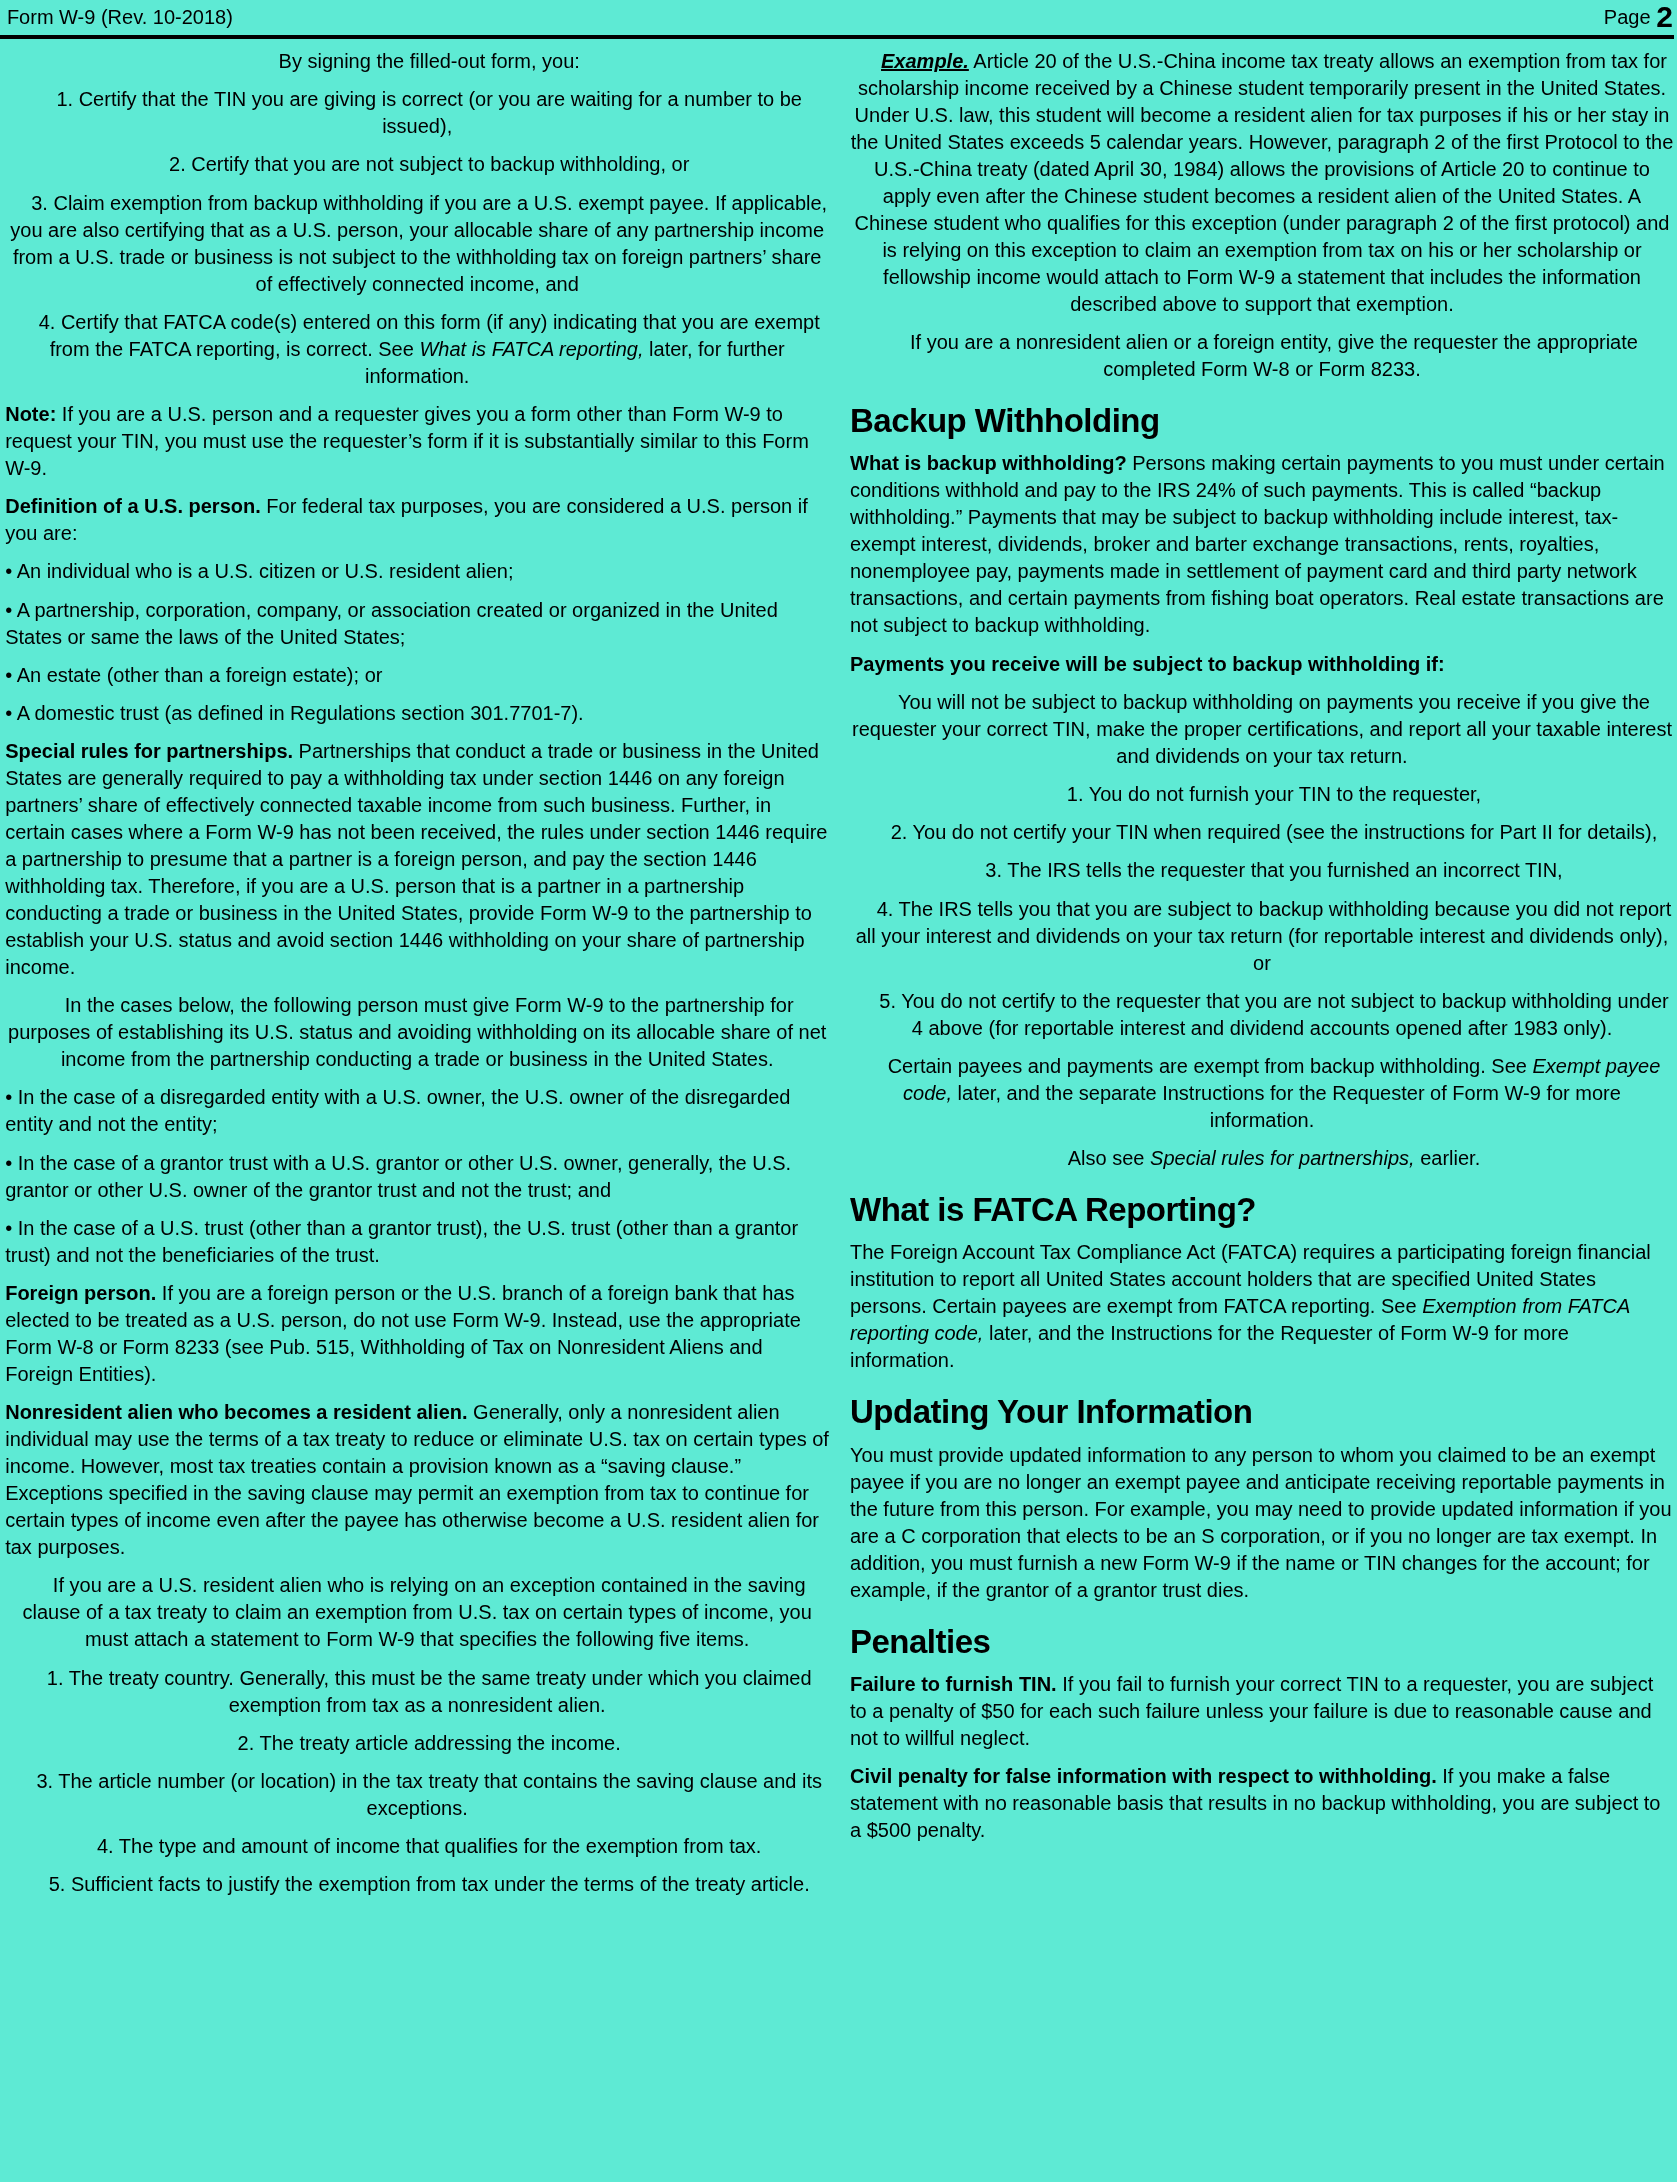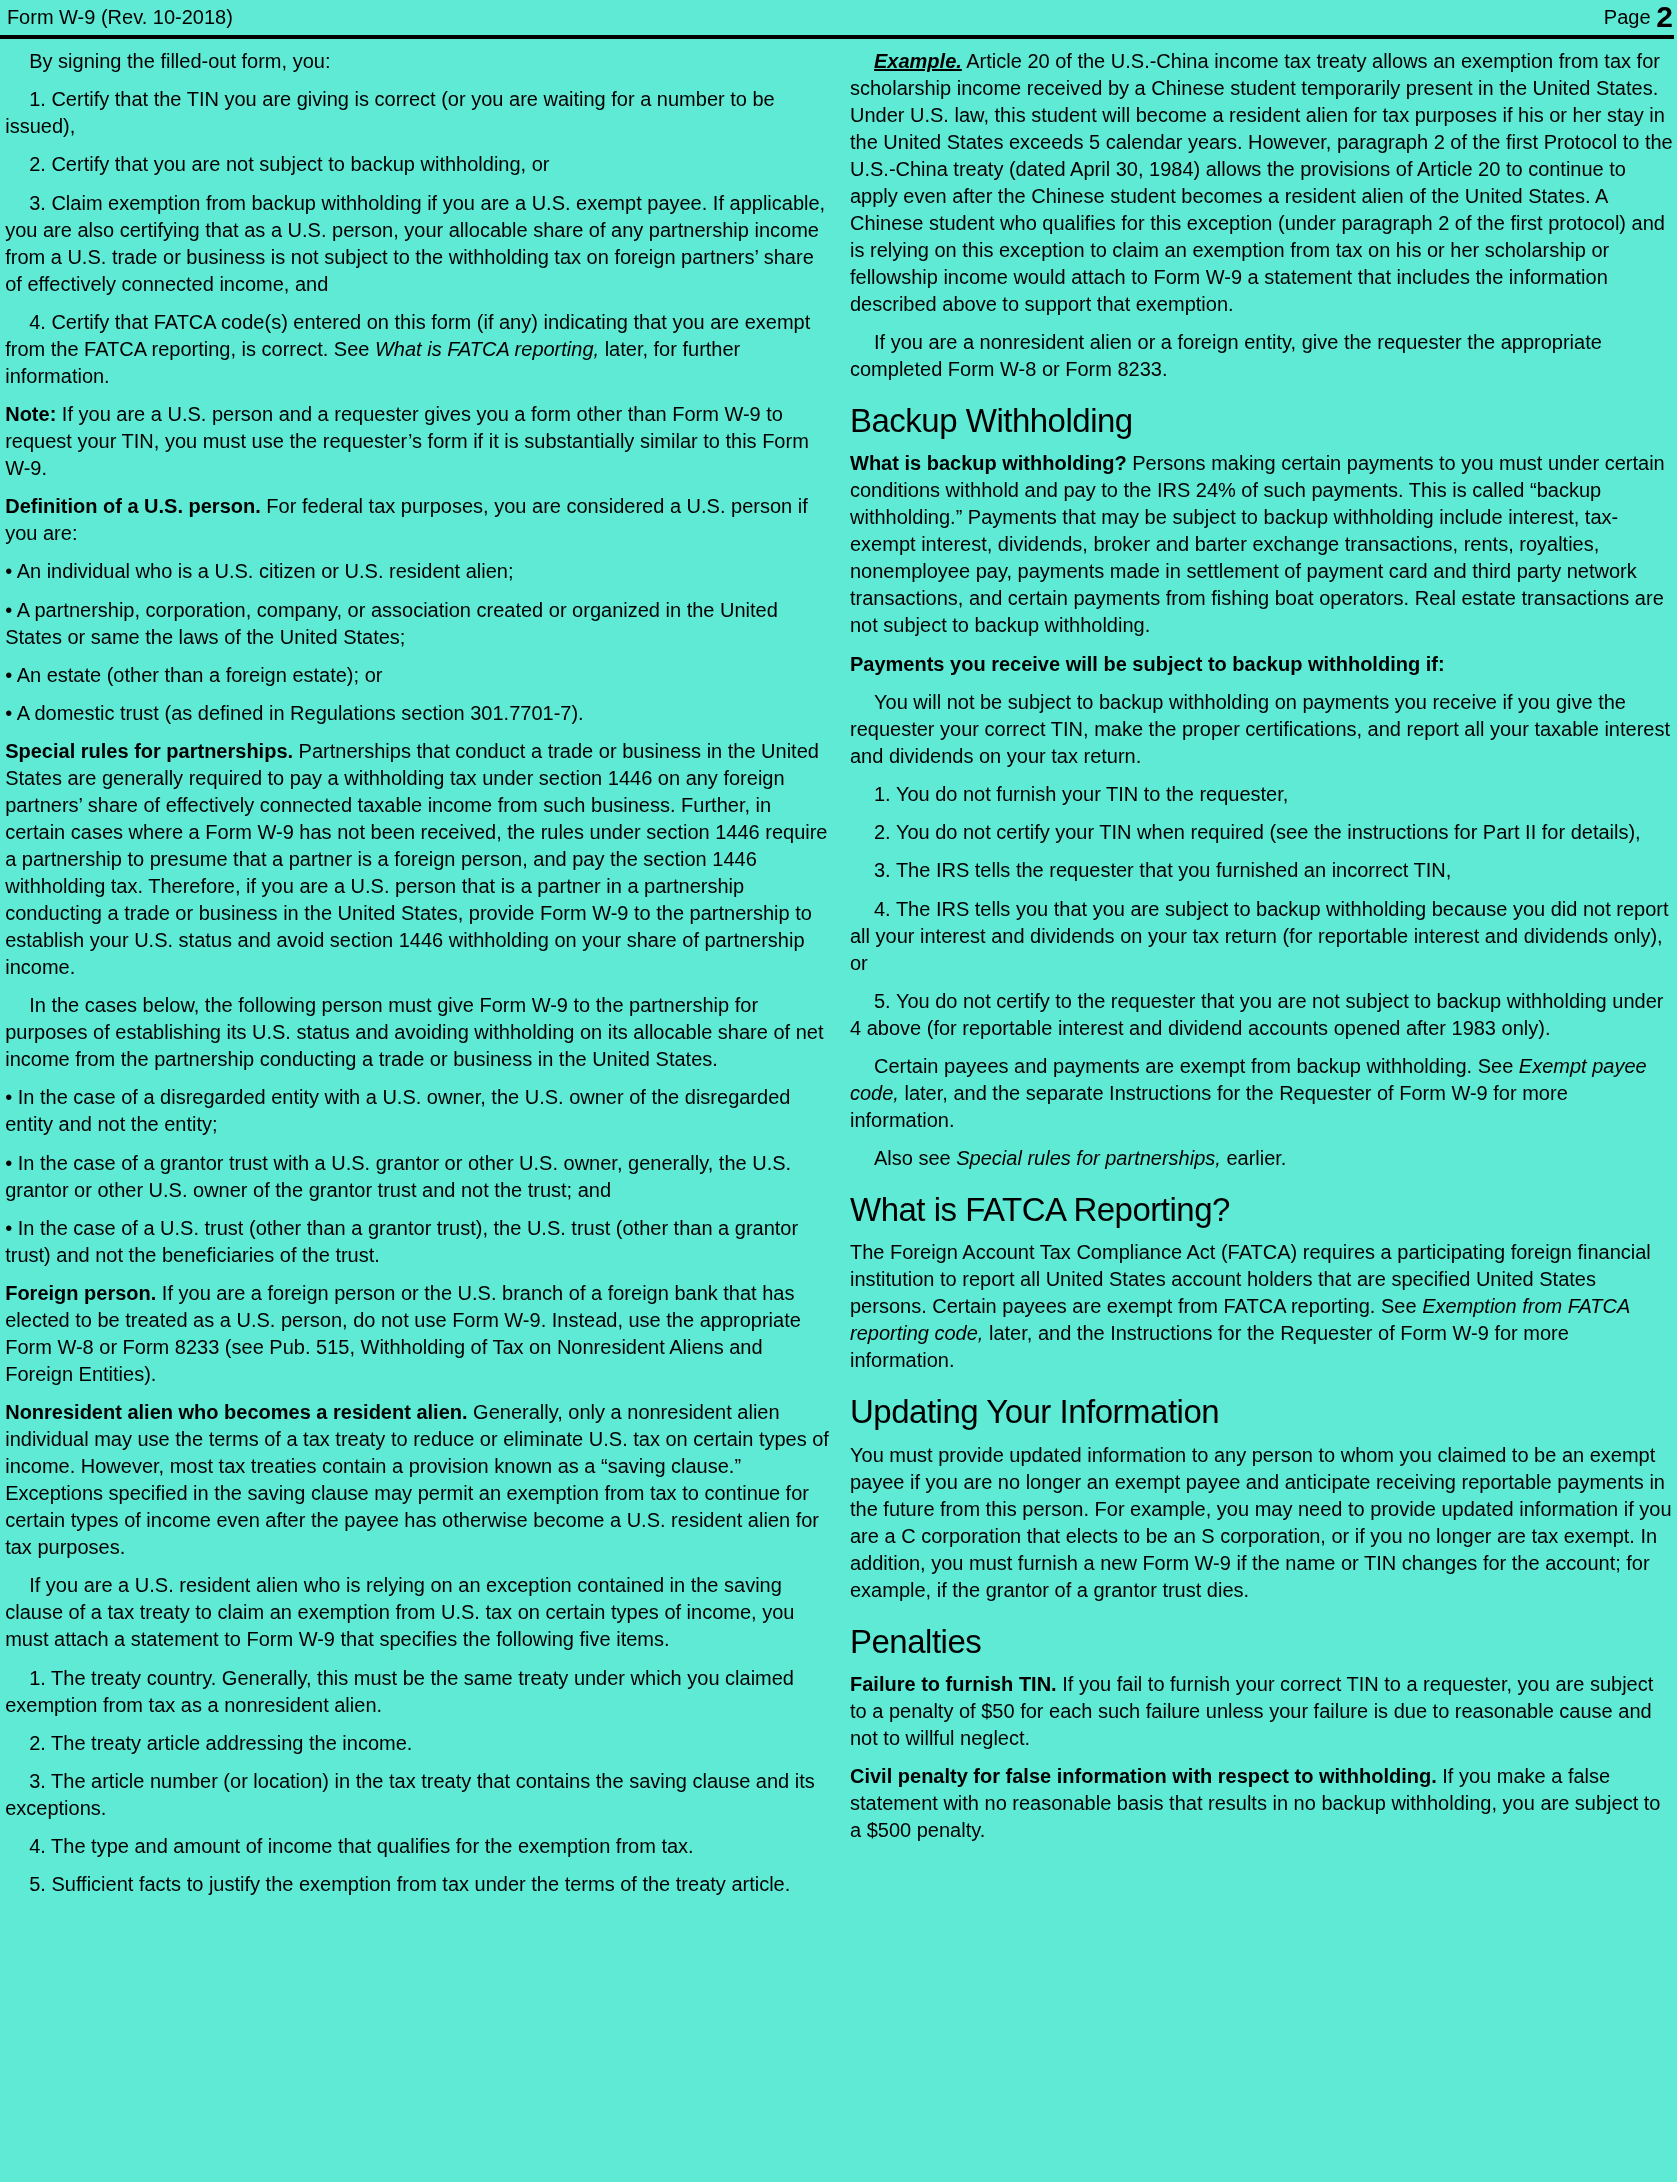--- a/index.html
+++ b/index.html
@@ -7,24 +7,24 @@
   body { background:#ffffff; color:#000000; font-family:"Liberation Sans","DejaVu Sans",sans-serif; position:relative; }
   .page { position:absolute; left:0; top:0; width:1678px; height:2183px; background:#5eead4; overflow:hidden; }
   .hdr-left { position:absolute; left:6.9px; top:6px; font-size:20px; }
   .hdr-right { position:absolute; right:5.2px; top:0px; font-size:20px; line-height:34px; }
   .hdr-right .pg-num { font-weight:bold; font-size:30px; vertical-align:-2.6px; }
   .rule { position:absolute; left:0; top:35px; width:1674px; height:4.3px; background:#000; }
   .col { position:absolute; top:48px; font-size:20px; line-height:27px; }
   .col-left  { left:5.2px;   width:824px; }
   .col-right { left:850px; width:824px; }
   .para { margin-bottom:11.2px; }
-  .indent { text-indent:24px; }
+  .indent { text-indent:24px;text-align:center; }
   .flush { text-indent:0; }
   .bullet { text-indent:0; }
-  .sec-head { font-size:33px; line-height:38px; font-weight:normal; letter-spacing:-0.5px; margin:19px 0 10.3px 0; }
+  .sec-head { font-size:33px; line-height:38px; font-weight:bold; letter-spacing:-0.5px; margin:19px 0 10.3px 0; }
   .run-b { font-weight:bold; }
   .run-i { font-style:italic; }
   .run-bi { font-weight:bold; font-style:italic;text-decoration:underline; }
 </style>
 </head>
 <body>
 
 <div class="page">
   <div class="hdr-left">Form W-9 (Rev. 10-2018)</div>
   <div class="hdr-right">

